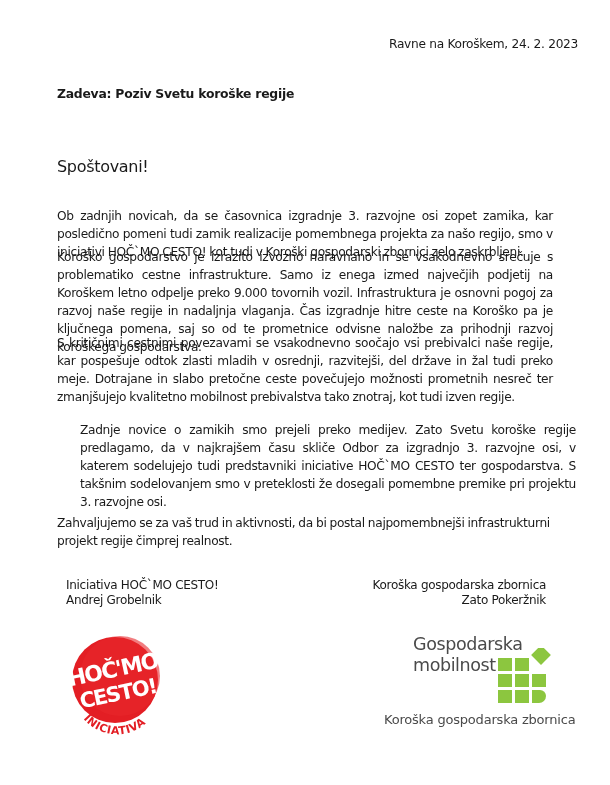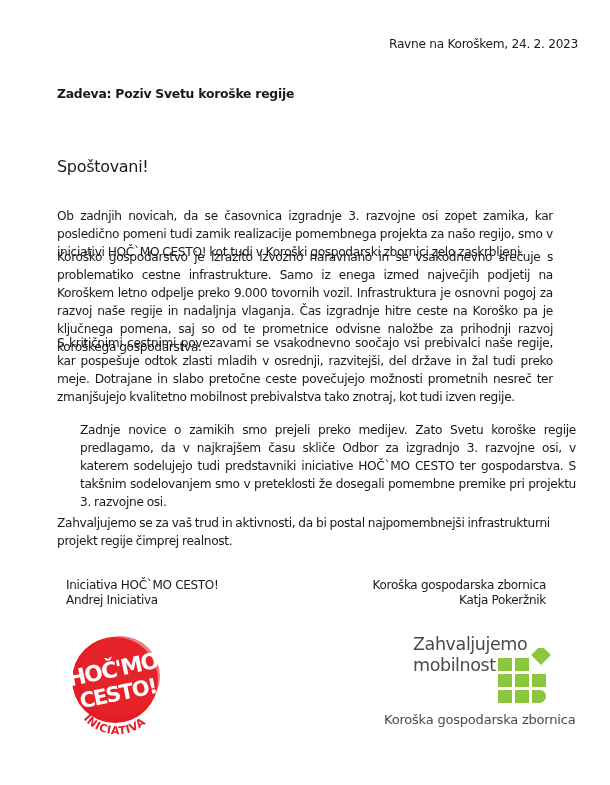--- a/index.html
+++ b/index.html
@@ -140,46 +140,46 @@
   <div class="salutation">Spoštovani!</div>
 
   <p class="body-text p1">Ob zadnjih novicah, da se časovnica izgradnje 3. razvojne osi zopet zamika, kar posledično pomeni tudi zamik realizacije pomembnega projekta za našo regijo, smo v iniciativi HOČ`MO CESTO! kot tudi v Koroški gospodarski zbornici zelo zaskrbljeni.</p>
   <p class="body-text p2">Koroško gospodarstvo je izrazito izvozno naravnano in se vsakodnevno srečuje s problematiko cestne infrastrukture. Samo iz enega izmed največjih podjetij na Koroškem letno odpelje preko 9.000 tovornih vozil. Infrastruktura je osnovni pogoj za razvoj naše regije in nadaljnja vlaganja. Čas izgradnje hitre ceste na Koroško pa je ključnega pomena, saj so od te prometnice odvisne naložbe za prihodnji razvoj koroškega gospodarstva.</p>
   <p class="body-text p3">S kritičnimi cestnimi povezavami se vsakodnevno soočajo vsi prebivalci naše regije, kar pospešuje odtok zlasti mladih v osrednji, razvitejši, del države in žal tudi preko meje. Dotrajane in slabo pretočne ceste povečujejo možnosti prometnih nesreč ter zmanjšujejo kvalitetno mobilnost prebivalstva tako znotraj, kot tudi izven regije.</p>
   <p class="body-text p4">Zadnje novice o zamikih smo prejeli preko medijev. Zato Svetu koroške regije predlagamo, da v najkrajšem času skliče Odbor za izgradnjo 3. razvojne osi, v katerem sodelujejo tudi predstavniki iniciative HOČ`MO CESTO ter gospodarstva. S takšnim sodelovanjem smo v preteklosti že dosegali pomembne premike pri projektu 3. razvojne osi.</p>
   <p class="body-text p5">Zahvaljujemo se za vaš trud in aktivnosti, da bi postal najpomembnejši infrastrukturni projekt regije čimprej realnost.</p>
 
   <div class="sig-left">
     <span class="sig-line">Iniciativa HOČ`MO CESTO!</span>
-    <span class="sig-line">Andrej Iniciativa</span>
+    <span class="sig-line">Andrej Grobelnik</span>
   </div>
 
   <div class="sig-right">
     <span class="sig-line">Koroška gospodarska zbornica</span>
-    <span class="sig-line">Katja Pokeržnik</span>
+    <span class="sig-line">Zato Pokeržnik</span>
   </div>
 
   <svg class="logo-hocmo" viewBox="0 0 110 115" xmlns="http://www.w3.org/2000/svg">
     <defs>
       <path id="arcPath" d="M 14 70 A 44 44 0 0 0 98 76" fill="none"></path>
     </defs>
     <circle cx="55" cy="50" r="43" fill="#e31e24"></circle>
     <circle cx="60" cy="46" r="40" fill="#e8262c" opacity="0.6"></circle>
     <g transform="rotate(-12 55 50)">
       <text x="55" y="47" text-anchor="middle" font-family="DejaVu Sans, sans-serif" font-weight="bold" font-size="22" fill="#ffffff" letter-spacing="-1.5">HOČ'MO</text>
       <text x="55" y="71" text-anchor="middle" font-family="DejaVu Sans, sans-serif" font-weight="bold" font-size="21" fill="#ffffff" letter-spacing="-1.5">CESTO!</text>
     </g>
     <text font-family="DejaVu Sans, sans-serif" font-weight="bold" font-size="11" fill="#e31e24" letter-spacing="0.5">
       <textPath href="#arcPath" startOffset="50%" text-anchor="middle">INICIATIVA</textPath>
     </text>
   </svg>
 
   <div class="logo-gzs">
     <div class="gzs-text">
-      <div>Zahvaljujemo</div>
+      <div>Gospodarska</div>
       <div>mobilnost</div>
     </div>
     <svg class="gzs-grid" viewBox="0 0 60 60" xmlns="http://www.w3.org/2000/svg">
       <g fill="#8cc63f">
         <rect x="0" y="10" width="14" height="13"></rect>
         <rect x="17" y="10" width="14" height="13"></rect>
         <rect x="36" y="0" width="14" height="14" transform="rotate(45 43 7)"></rect>
         <rect x="0" y="26" width="14" height="13"></rect>
         <rect x="17" y="26" width="14" height="13"></rect>
         <rect x="34" y="26" width="14" height="13"></rect>

